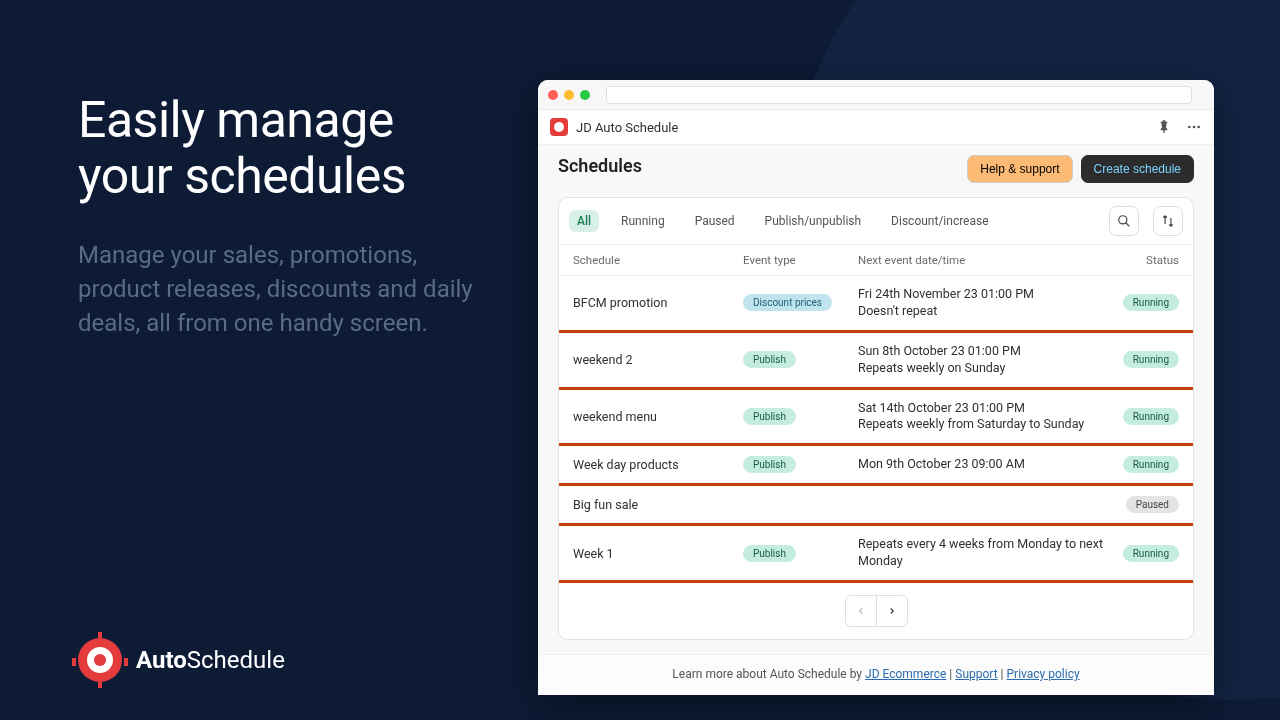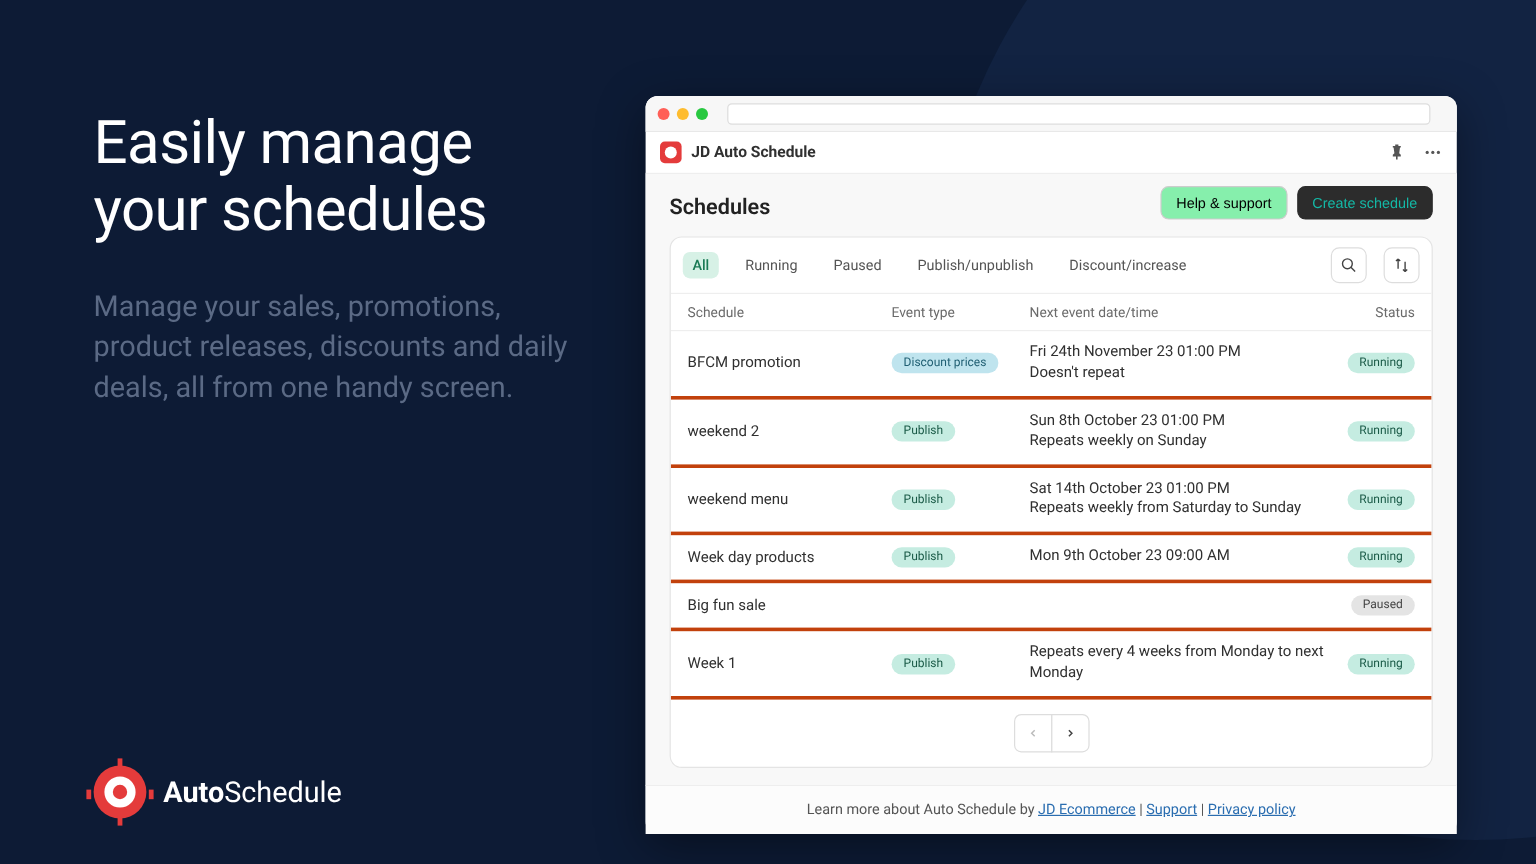--- a/index.html
+++ b/index.html
@@ -27,28 +27,28 @@
   .app-window { position: absolute; right: 66px; top: 80px; width: 676px; background:#fff; border-radius:10px; box-shadow: 0 10px 40px rgba(0,0,0,.4); z-index:3; font-size:12.5px; color:#303030; }
   .titlebar { height: 30px; display:flex; align-items:center; padding:0 10px; border-bottom:1px solid #e8e8e8; border-radius:10px 10px 0 0; background:#f7f7f7;}
   .dots { display:flex; gap:6px; }
   .dot { width:10px; height:10px; border-radius:50%; }
   .dot.r{background:#ff5f57}.dot.y{background:#febc2e}.dot.g{background:#28c840}
   .urlbar { flex:1; height:18px; margin:0 12px 0 16px; background:#fff; border:1px solid #ddd; border-radius:4px;}
 
   .app-header { display:flex; align-items:center; padding:8px 12px; gap:8px; border-bottom:1px solid #eee;}
   .app-icon { width:18px; height:18px; border-radius:4px; background:#e43b3b; display:flex; align-items:center; justify-content:center;}
   .app-icon-inner{width:10px;height:10px;border-radius:50%;background:#fff;}
-  .app-title { font-size:13px; font-weight:700; color:#303030; flex:1; }
+  .app-title { font-size:13px; font-weight:400; color:#303030; flex:1; }
   .hdr-icon { width:16px; height:16px; color:#555; }
 
   .page-body { padding: 10px 20px 14px; background:#f8f8f8; }
-  .page-title-row { display:flex; align-items:flex-end; justify-content:space-between; margin-bottom:14px; }
+  .page-title-row { display:flex; align-items:flex-start; justify-content:space-between; margin-bottom:14px; }
   .page-title { font-size:18px; font-weight:600; color:#222; }
-  .btn { padding:6px 12px; border-radius:7px; font-size:12px; border:1px solid #ccc; background:#86efac; cursor:pointer; }
-  .btn.dark { background:#2c2c2c; color:#14b8a6; border-color:#2c2c2c; }
+  .btn { padding:6px 12px; border-radius:7px; font-size:12px; border:1px solid #ccc; background:#fdba74; cursor:pointer; }
+  .btn.dark { background:#2c2c2c; color:#7dd3fc; border-color:#2c2c2c; }
   .btn-row { display:flex; gap:8px; }
 
   .card { background:#fff; border:1px solid #e4e4e4; border-radius:10px; overflow:hidden; }
   .tabs-row { display:flex; align-items:center; padding:8px 10px; gap:14px; border-bottom:1px solid #eee;}
   .tab { font-size:12px; color:#555; padding:4px 8px; border-radius:6px; cursor:pointer; }
   .tab.active { background:#d7f1e6; color:#1a7a55; font-weight:500; }
   .tabs-spacer{flex:1}
   .iconbtn { width:30px; height:30px; border:1px solid #ddd; border-radius:7px; display:flex; align-items:center; justify-content:center; background:#fff; cursor:pointer;}
 
   .thead { display:grid; grid-template-columns: 170px 115px 1fr 70px; padding:8px 14px; border-bottom:1px solid #eee; font-size:11.5px; color:#6b6b6b;}

